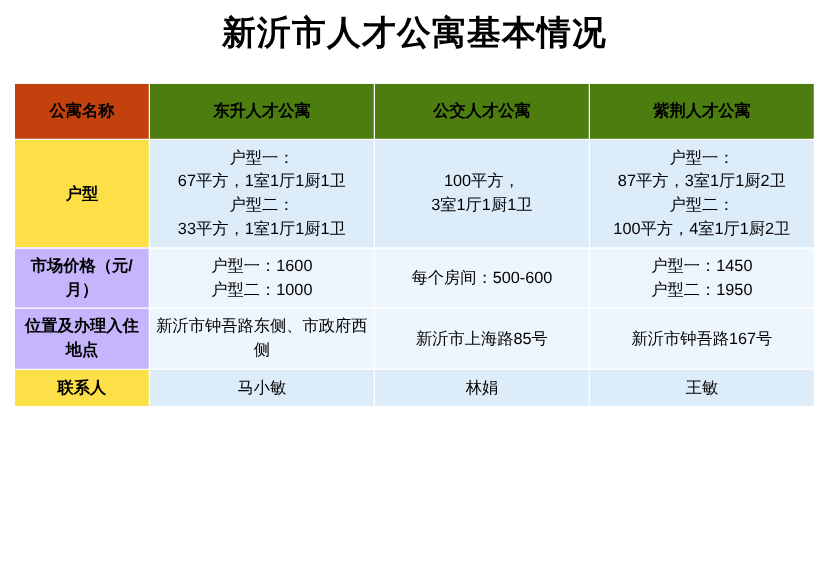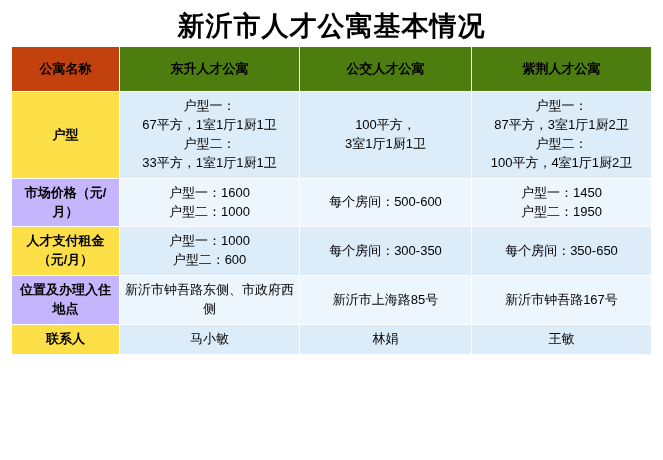--- a/index.html
+++ b/index.html
@@ -20,21 +20,21 @@
     box-sizing: border-box;
   }
   .title {
     text-align: center;
     font-family: "Liberation Serif", serif;
     font-weight: bold;
     font-size: 27px;
     letter-spacing: 1px;
     color: #000000;
     padding-top: 10px;
-    padding-bottom: 4px;
+    padding-bottom: 24px;
     line-height: 1.2;
   }
   table.grid {
     border-collapse: collapse;
     width: 640px;
     margin: 0 auto;
     table-layout: fixed;
   }
   table.grid td, table.grid th {
     border: 1px solid #ffffff;
@@ -130,33 +130,20 @@
         </td>
         <td class="cell">
           <span class="cell-line">每个房间：500-600</span>
         </td>
         <td class="cell">
           <span class="cell-line">户型一：1450</span>
           <span class="cell-line">户型二：1950</span>
         </td>
       </tr>
 
-      <tr>
-        <td class="rowhead">人才支付租金（元/月）</td>
-        <td class="cell">
-          <span class="cell-line">户型一：1000</span>
-          <span class="cell-line">户型二：600</span>
-        </td>
-        <td class="cell">
-          <span class="cell-line">每个房间：300-350</span>
-        </td>
-        <td class="cell">
-          <span class="cell-line">每个房间：350-650</span>
-        </td>
-      </tr>
 
       <tr class="alt">
         <td class="rowhead">位置及办理入住地点</td>
         <td class="cell">
           <span class="cell-line">新沂市钟吾路东侧、市政府西侧</span>
         </td>
         <td class="cell">
           <span class="cell-line">新沂市上海路85号</span>
         </td>
         <td class="cell">

